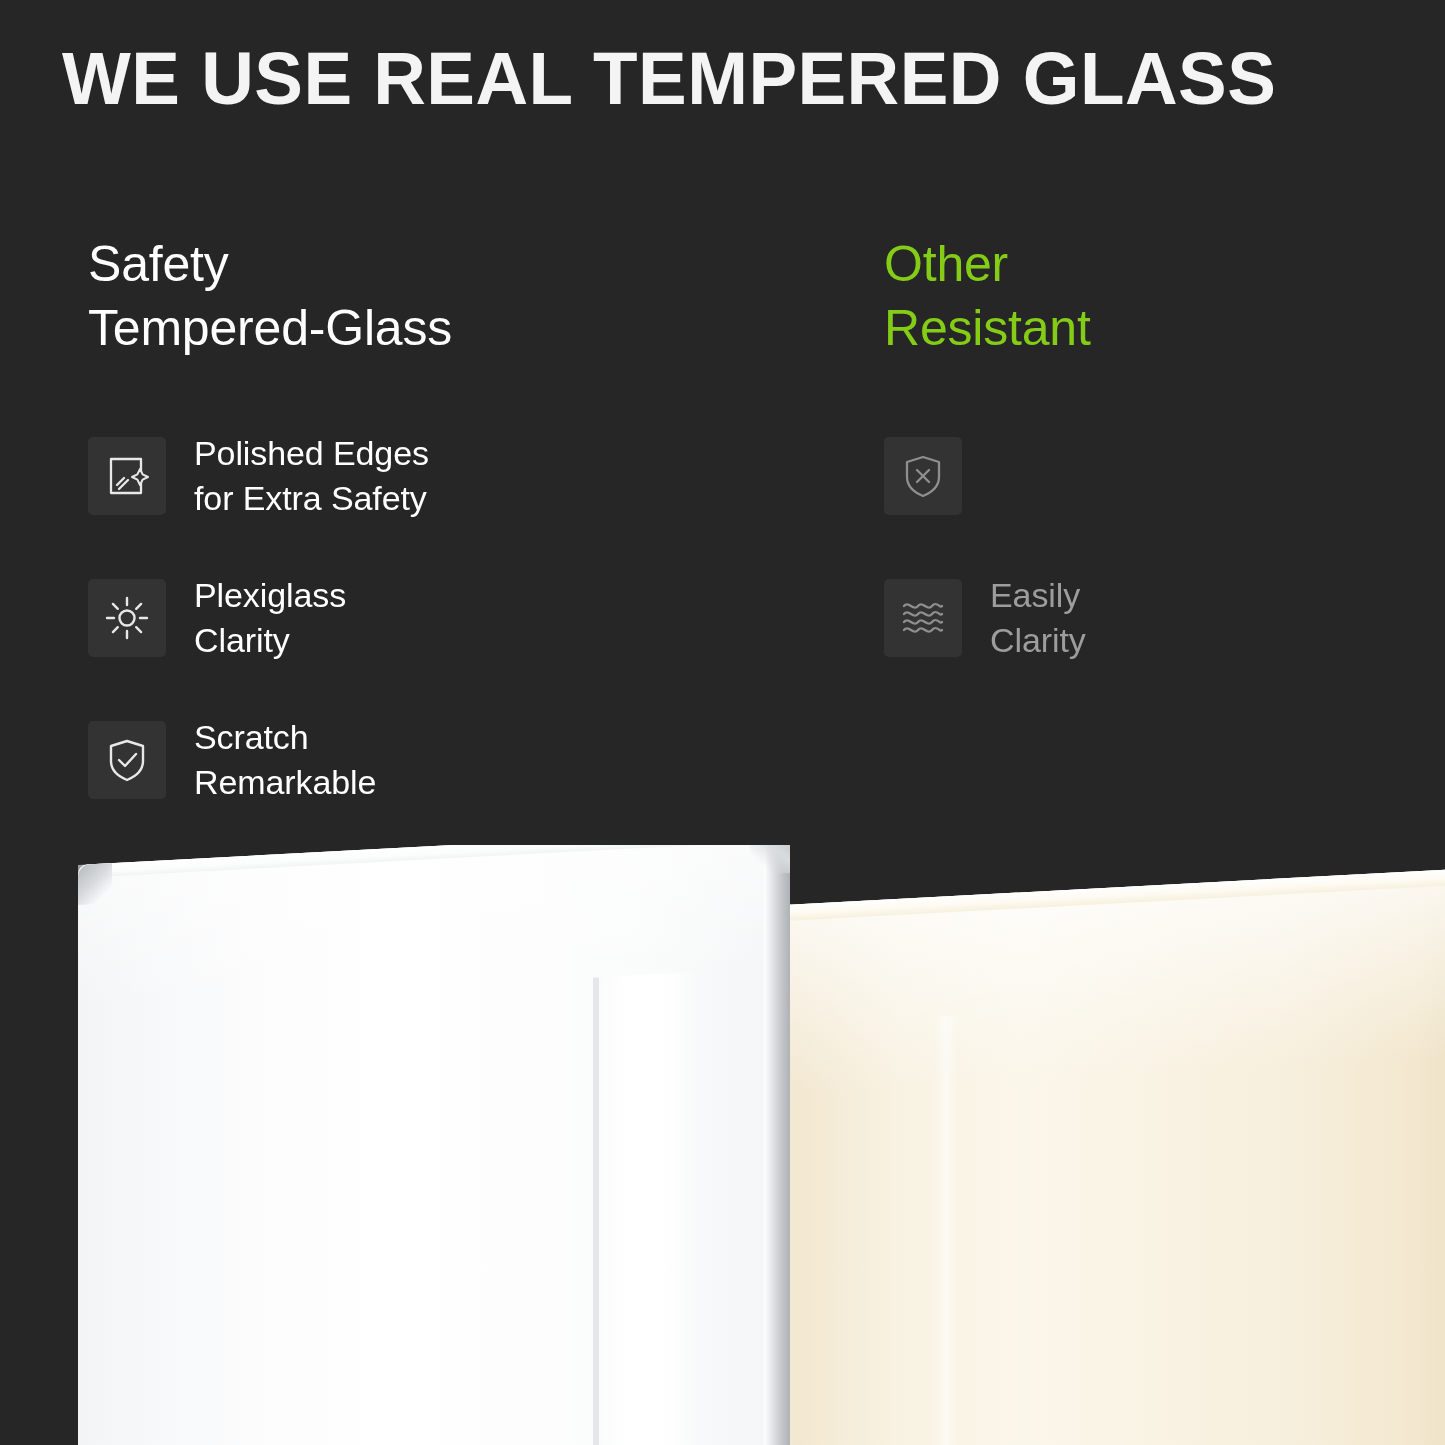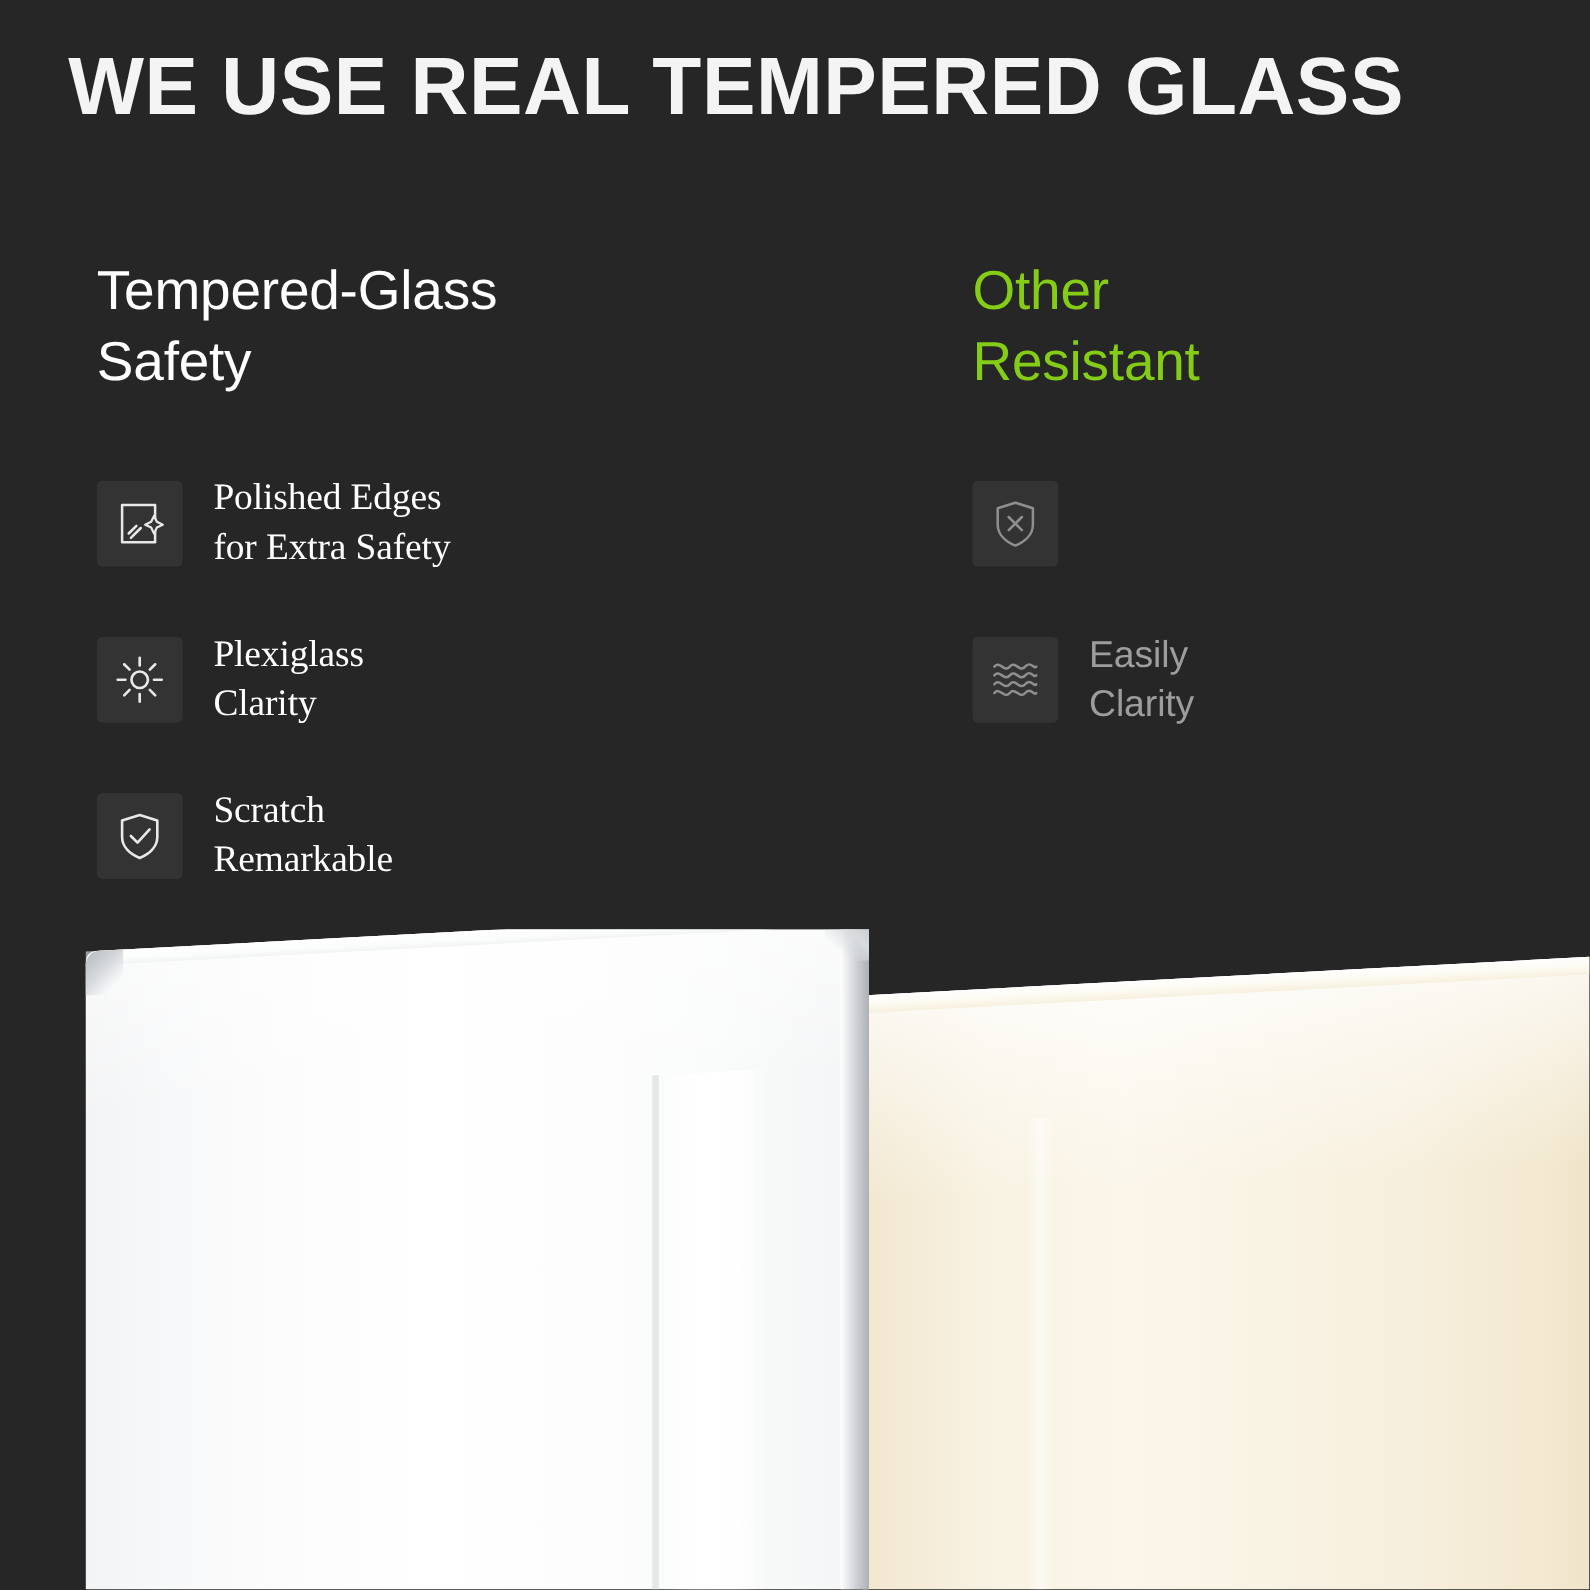--- a/index.html
+++ b/index.html
@@ -65,21 +65,21 @@
     justify-content:center;
   }
   .icon-tile svg { display:block; }
 
   .feature-text {
     font-size:34px;
     line-height:1.32;
     font-weight:400;
     letter-spacing:-0.1px;
   }
-  .col-left  .feature-text { color:#ffffff;font-family:Liberation Serif, serif; }
+  .col-left  .feature-text { color:#ffffff; }
   .col-right .feature-text { color:#9d9d9d; }
   .feature-text .ln { display:block; }
 
   
   .panels {
     position:absolute;
     left:0; right:0; top:845px; bottom:0;
     overflow:hidden;
   }
 
@@ -186,22 +186,22 @@
 </style>
 </head>
 <body>
 
 <div class="headline">WE USE REAL TEMPERED GLASS</div>
 
 <div class="columns">
 
   <div class="col col-left">
     <div class="col-title">
+      <span class="ln">Safety</span>
       <span class="ln">Tempered-Glass</span>
-      <span class="ln">Safety</span>
     </div>
 
     <div class="features">
 
       <div class="feature">
         <span class="icon-tile">
           <svg width="48" height="48" viewBox="0 0 48 48" fill="none" stroke="#e8e8e8" stroke-width="2.3" stroke-linecap="round" stroke-linejoin="round">
             <rect x="8" y="7" width="30" height="34"></rect>
             <line x1="14" y1="33" x2="21" y2="26"></line>
             <line x1="16" y1="37" x2="25" y2="28"></line>

